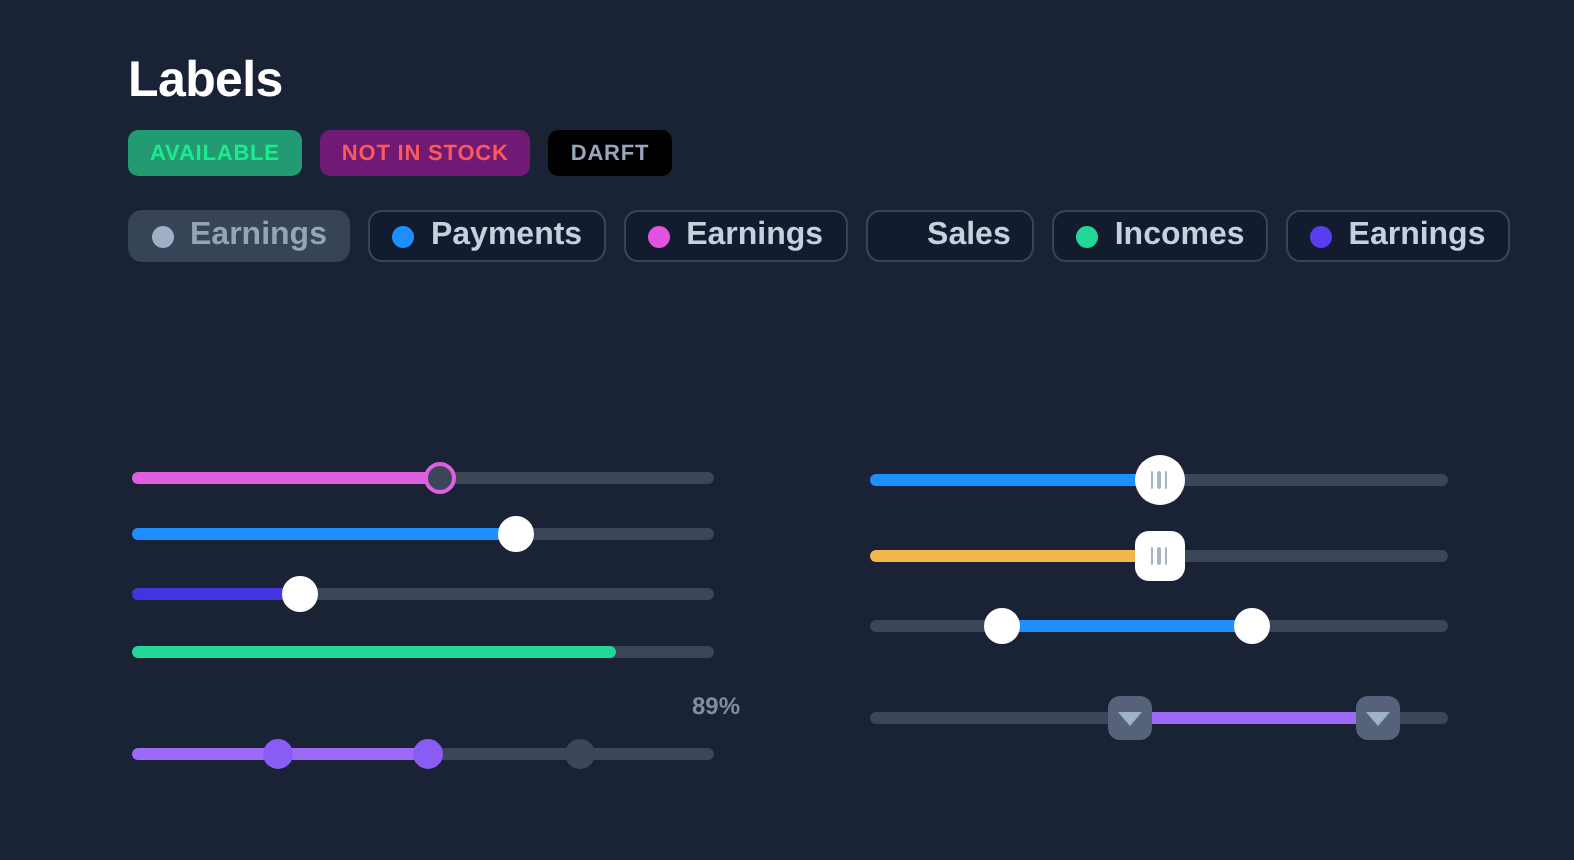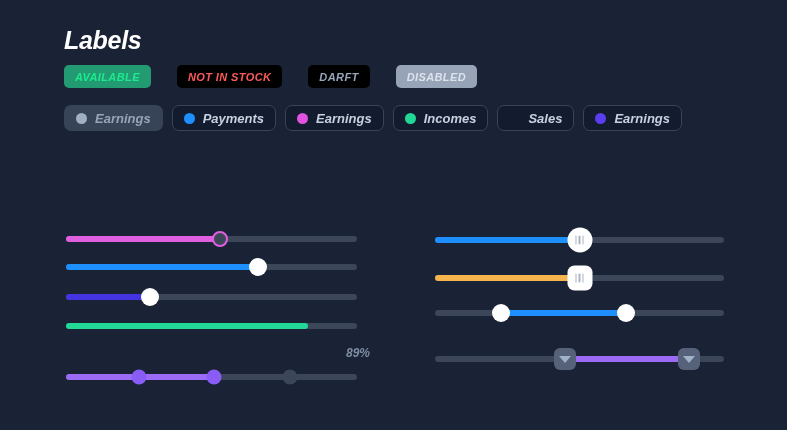--- a/index.html
+++ b/index.html
@@ -9,42 +9,42 @@
   }
   body {
     width: 787px;
     height: 430px;
     background: #1a2235;
     font-family: "Liberation Sans", "DejaVu Sans", sans-serif;
     overflow: hidden;
     position: relative;
   }
 
-  .page { position: relative; width: 787px; height: 320px; font-style: italic; }
+  .page { position: relative; width: 787px; height: 320px; }
 
   
   .section-title {
     position: absolute;
     left: 64px;
     color: #ffffff;
     font-size: 25px;
     font-weight: bold;
     letter-spacing: -0.3px;
   }
   #labels-title { top: 9px; }
   #sliders-title { top: 176px; }
 
   
   .badge-row {
     position: absolute;
     left: 64px;
     top: 65px;
     display: flex;
     align-items: center;
-    gap: 26px;
+    gap: 9px;
   }
   .badge {
     height: 23px;
     border-radius: 5px;
     padding: 0 11px;
     display: flex;
     align-items: center;
     justify-content: center;
     font-size: 11px;
     font-weight: bold;
@@ -62,21 +62,21 @@
     align-items: center;
     gap: 9px;
   }
   .pill {
     height: 26px;
     border-radius: 7px;
     padding: 0 11px;
     display: flex;
     align-items: center;
     gap: 8px;
-    font-size: 13px;
+    font-size: 16px;
     font-weight: bold;
     box-sizing: border-box;
     white-space: nowrap;
   }
   .pill.outlined {
     background: #131c2e;
     border: 1px solid #38445c;
     color: #c7d0df;
   }
   .pill.filled {
@@ -196,45 +196,44 @@
 </style>
 </head>
 <body style="background: rgb(26, 34, 53);">
 
 <div class="page">
 
   <h1 class="section-title" id="labels-title">Labels</h1>
 
   <div class="badge-row">
     <span class="badge" style="background: rgb(35, 155, 114); color: rgb(29, 233, 143);">AVAILABLE</span>
-    <span class="badge" style="background: #000000; color: rgb(251, 90, 90);">NOT IN STOCK</span>
+    <span class="badge" style="background: #701a75; color: rgb(251, 90, 90);">NOT IN STOCK</span>
     <span class="badge" style="background: #000000; color: rgb(151, 166, 187);">DARFT</span>
-    <span class="badge" style="background: rgb(151, 163, 182); color: rgb(221, 227, 236);">DISABLED</span>
   </div>
 
   <div class="pill-row">
     <span class="pill filled">
       <span class="dot" style="background: rgb(159, 176, 196);"></span>
       <span>Earnings</span>
     </span>
     <span class="pill outlined">
       <span class="dot" style="background: rgb(29, 143, 255);"></span>
       <span>Payments</span>
     </span>
     <span class="pill outlined">
       <span class="dot" style="background: rgb(225, 82, 225);"></span>
       <span>Earnings</span>
     </span>
     <span class="pill outlined">
+      <span class="dot"></span>
+      <span>Sales</span>
+    </span>
+    <span class="pill outlined">
       <span class="dot" style="background: rgb(33, 216, 151);"></span>
       <span>Incomes</span>
-    </span>
-    <span class="pill outlined">
-      <span class="dot"></span>
-      <span>Sales</span>
     </span>
     <span class="pill outlined">
       <span class="dot" style="background: rgb(90, 61, 240);"></span>
       <span>Earnings</span>
     </span>
   </div>
 
 
   <div class="slider" id="sl-l0" style="left: 66px; top: 226px; width: 291px;">
     <div class="track" style="background: rgb(59, 71, 89);"></div>

